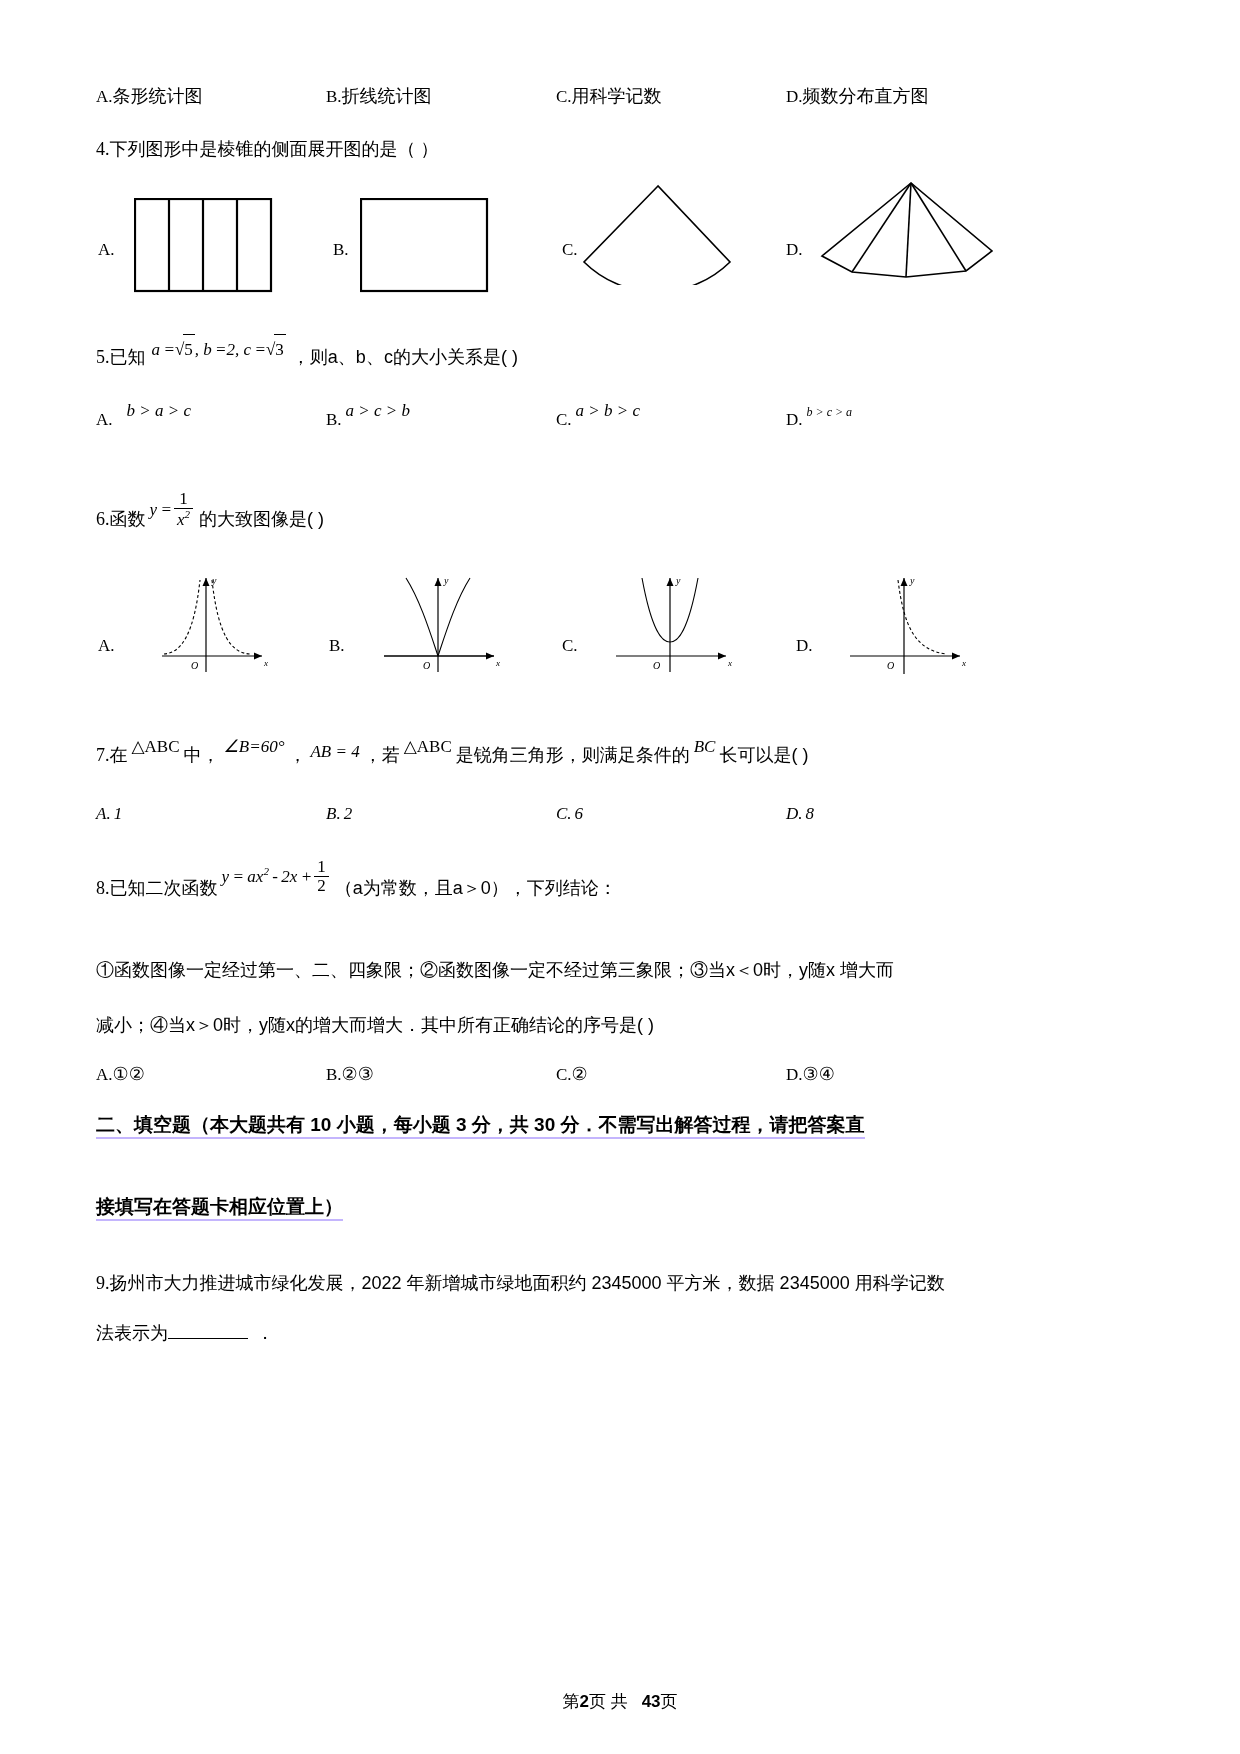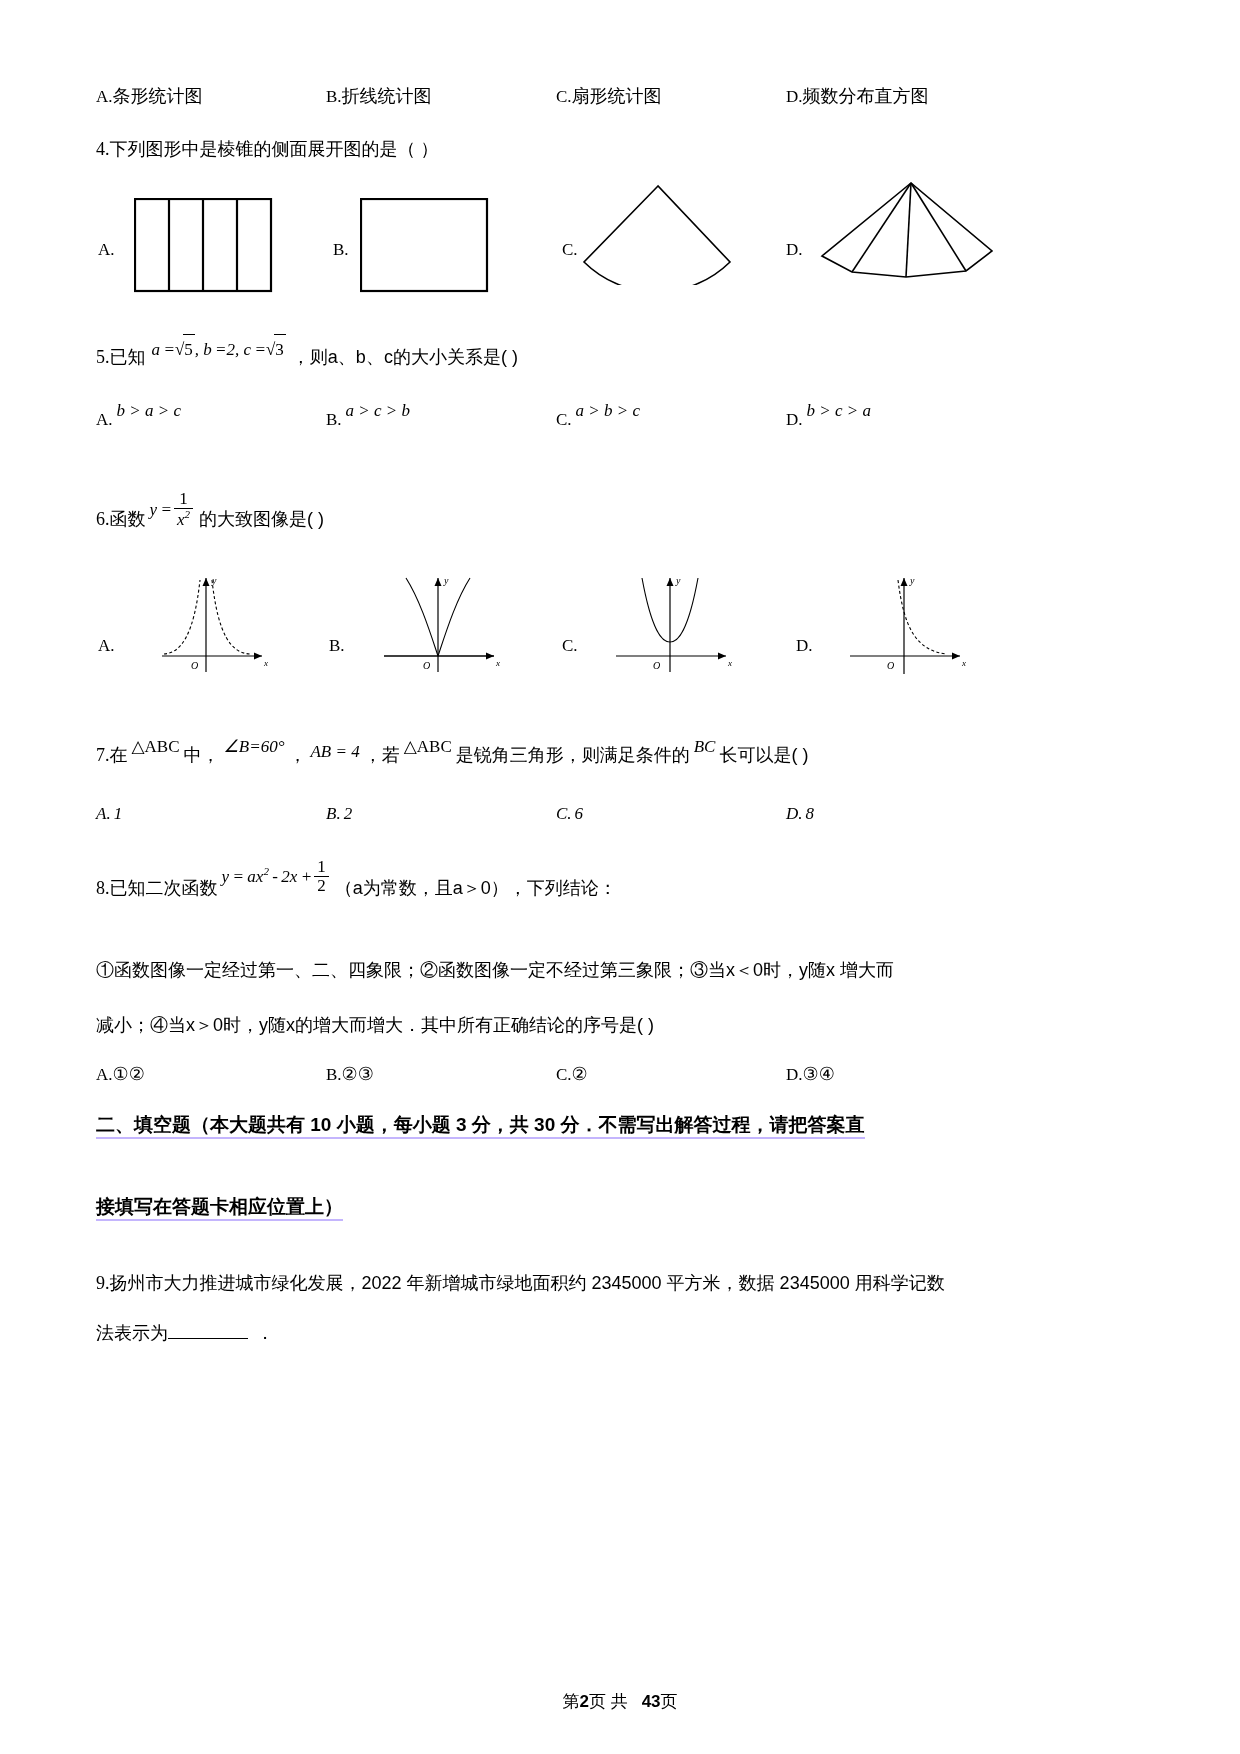--- a/index.html
+++ b/index.html
@@ -130,21 +130,21 @@
 <div class="content">
 
   <div class="row opt-row" style="top:84px;">
     <div class="opt">
       <span class="opt-lbl">A.</span><span class="opt-txt-cn">条形统计图</span>
     </div>
     <div class="opt">
       <span class="opt-lbl">B.</span><span class="opt-txt-cn">折线统计图</span>
     </div>
     <div class="opt">
-      <span class="opt-lbl">C.</span><span class="opt-txt-cn">扇形统计图</span>
+      <span class="opt-lbl">C.</span><span class="opt-txt-cn">用科学记数</span>
     </div>
     <div class="opt">
       <span class="opt-lbl">D.</span><span class="opt-txt-cn">频数分布直方图</span>
     </div>
   </div>
 
   <div class="row qtext" style="top:134px;">
     <span class="qnum">4.</span><span>下列图形中是棱锥的侧面展开图的是（    ）</span>
   </div>
 
@@ -186,30 +186,30 @@
   </div>
 
   <div class="row" style="top:342px;">
     <span class="qtext" style="position:relative;">
       <span class="qnum">5.</span><span>已知</span><span style="display:inline-block; width:6px;"></span><span class="mi" style="font-size:17px; position:relative; top:-8px;">a =<span class="radsign">√</span><span class="sqrt">5</span>, b =2, c =<span class="radsign">√</span><span class="sqrt">3</span></span><span style="display:inline-block; width:6px;"></span><span>，则a、b、c的大小关系是(    )</span>
     </span>
   </div>
 
   <div class="row opt-row" style="top:408px;">
     <div class="opt">
-      <span class="opt-lbl">A.</span><span class="mi" style="font-size:17px; position:relative; top:-9px; margin-left:4px;">b &gt; a &gt; c</span>
+      <span class="opt-lbl">A.</span><span class="mi" style="font-size:17px; position:relative; top:-9px; margin-left:14px;">b &gt; a &gt; c</span>
     </div>
     <div class="opt">
       <span class="opt-lbl">B.</span><span class="mi" style="font-size:17px; position:relative; top:-9px; margin-left:4px;">a &gt; c &gt; b</span>
     </div>
     <div class="opt">
       <span class="opt-lbl">C.</span><span class="mi" style="font-size:17px; position:relative; top:-9px; margin-left:4px;">a &gt; b &gt; c</span>
     </div>
     <div class="opt">
-      <span class="opt-lbl">D.</span><span class="mi" style="font-size:17px; position:relative; top:-9px; margin-left:4px;">b &gt; c &gt; a</span>
+      <span class="opt-lbl">D.</span><span class="mi" style="font-size:12px; position:relative; top:-9px; margin-left:4px;">b &gt; c &gt; a</span>
     </div>
   </div>
 
   <div class="row" style="top:500px;">
     <span class="qtext">
       <span class="qnum">6.</span><span>函数</span><span style="display:inline-block; width:4px;"></span><span class="mi" style="font-size:17px; position:relative; top:-10px;">y =<span class="frac"><span class="num">1</span><span class="den">x<sup class="exp">2</sup></span></span></span><span style="display:inline-block; width:4px;"></span><span>的大致图像是(    )</span>
     </span>
   </div>
 
   <div class="fig-row" style="top:560px; height:140px;">

